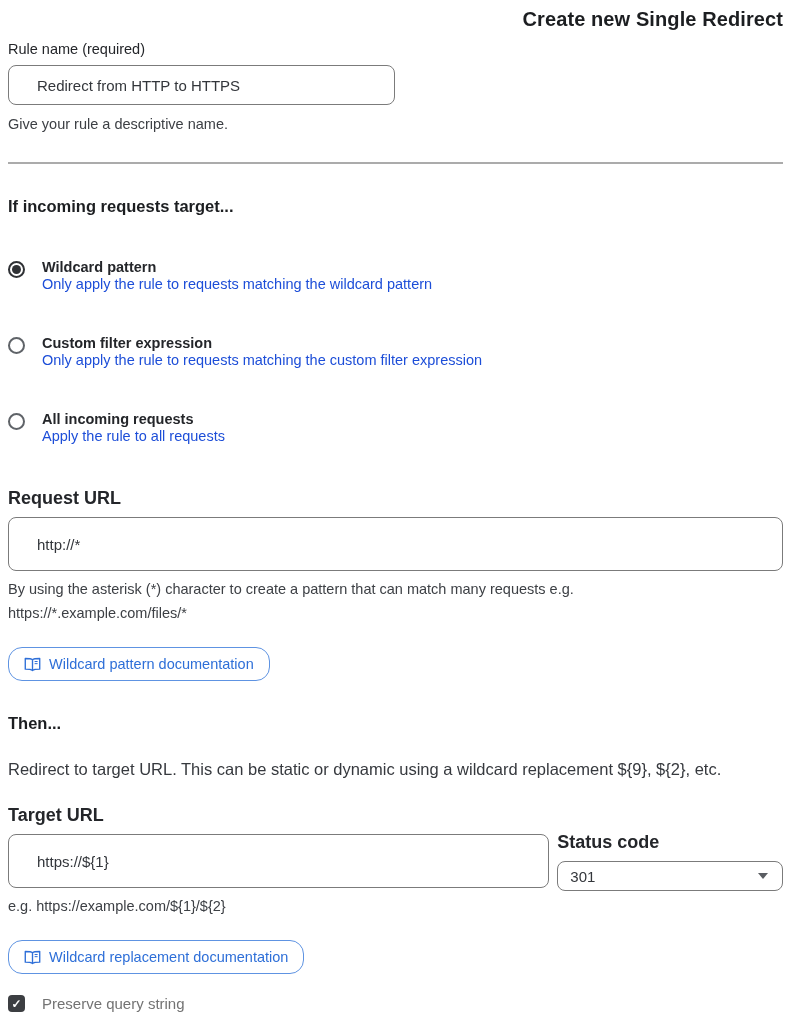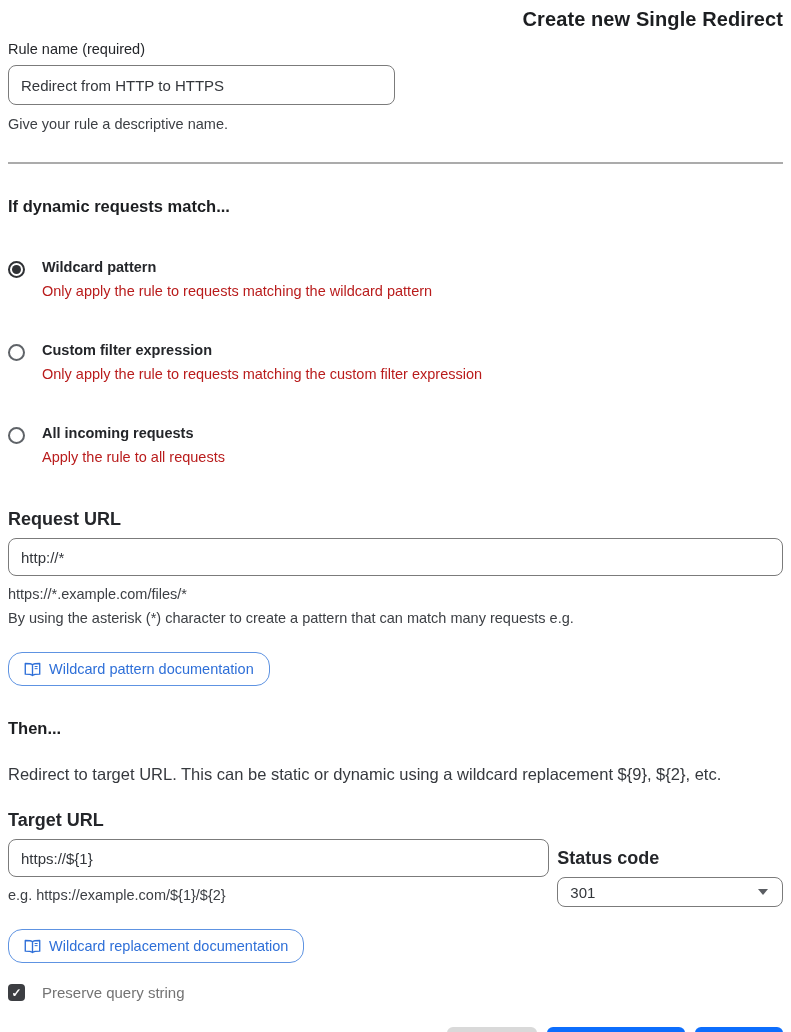--- a/index.html
+++ b/index.html
@@ -27,26 +27,26 @@
   .field-label.semibold { font-weight: 700; font-size: 18px; }
   .text-input {
     display: block;
     margin-top: 8px;
     height: 40px;
     border: 1px solid #7b7b7b;
     border-radius: 8px;
     font-family: "Liberation Sans", sans-serif;
     font-size: 15px;
     color: #33363b;
-    padding: 0 12px;
+    padding: 0 28px;
     background: #fff;
     width: 387px;
     outline: none;
   }
-  .text-input.full { width: 100%; height: 38px; }
+  .text-input.full { width: 100%; height: 54px; }
   .helper {
     margin-top: 7px;
     font-size: 14.5px;
     color: #3d4045;
     line-height: 24px;
   }
   .divider {
     border: none;
     border-top: 2px solid #ababab;
     margin-top: 26px;
@@ -85,22 +85,21 @@
   }
   .radio-texts { margin-left: 17px; }
   .radio-title {
     font-size: 14.5px;
     font-weight: 700;
     color: #24262a;
     line-height: 17px;
   }
   .radio-desc {
     font-size: 14.5px;
-    color: #b91c1c;
-    margin-top: 7px;
+    color: #1d4ed8;
   }
   .block-gap { margin-top: 43px; }
   .doc-button {
     display: inline-flex;
     align-items: center;
     gap: 8px;
     margin-top: 22px;
     height: 28px;
     padding: 16px 15px;
     border: 1px solid #5e93e2;
@@ -113,21 +112,21 @@
   }
   .doc-button svg { display: block; }
   .then-desc {
     margin-top: 27px;
     font-size: 16.5px;
     color: #36393e;
   }
   .row-two-col {
     display: flex;
     gap: 8px;
-    align-items: flex-end;
+    align-items: center;
   }
   .col-target { width: 542px; }
   .col-status { width: 226px; }
   .select-box {
     display: flex;
     align-items: center;
     justify-content: space-between;
     margin-top: 8px;
     height: 30px;
     border: 1px solid #7b7b7b;
@@ -196,21 +195,21 @@
 
 
 <h1 class="page-title">Create new Single Redirect</h1>
 
 <div class="field-label">Rule name (required)</div>
 <input class="text-input" type="text" value="Redirect from HTTP to HTTPS" style="">
 <div class="helper">Give your rule a descriptive name.</div>
 
 <hr class="divider">
 
-<div class="section-heading">If dynamic requests match...</div>
+<div class="section-heading">If incoming requests target...</div>
 
 <div class="radio-option selected">
   <span class="radio-circle"></span>
   <span class="radio-texts">
     <span class="radio-title" style="display:block">Wildcard pattern</span>
     <span class="radio-desc" style="display:block">Only apply the rule to requests matching the wildcard pattern</span>
   </span>
 </div>
 
 <div class="radio-option">
@@ -225,22 +224,22 @@
   <span class="radio-circle"></span>
   <span class="radio-texts">
     <span class="radio-title" style="display:block">All incoming requests</span>
     <span class="radio-desc" style="display:block">Apply the rule to all requests</span>
   </span>
 </div>
 
 <div class="field-label semibold block-gap" style="margin-top:44px">Request URL</div>
 <input class="text-input full" type="text" value="http://*" style="">
 <div class="helper" style="margin-top:6px">
+  <span style="display:block">By using the asterisk (*) character to create a pattern that can match many requests e.g.</span>
   <span style="display:block">https://*.example.com/files/*</span>
-  <span style="display:block">By using the asterisk (*) character to create a pattern that can match many requests e.g.</span>
 </div>
 
 <button class="doc-button">
   <span>
     <svg width="17" height="15" viewBox="0 0 20 16" fill="none" stroke="#2e6fd8" stroke-width="1.6" stroke-linejoin="round">
       <path d="M10 2.5 C8.5 1.2 6 1 1.5 1 V13.5 C6 13.5 8.5 13.8 10 15 C11.5 13.8 14 13.5 18.5 13.5 V1 C14 1 11.5 1.2 10 2.5 Z"></path>
       <line x1="10" y1="2.8" x2="10" y2="14.6"></line>
       <line x1="12.5" y1="4.5" x2="16" y2="4.5" stroke-width="1.2"></line>
       <line x1="12.5" y1="7" x2="16" y2="7" stroke-width="1.2"></line>
     </svg>

